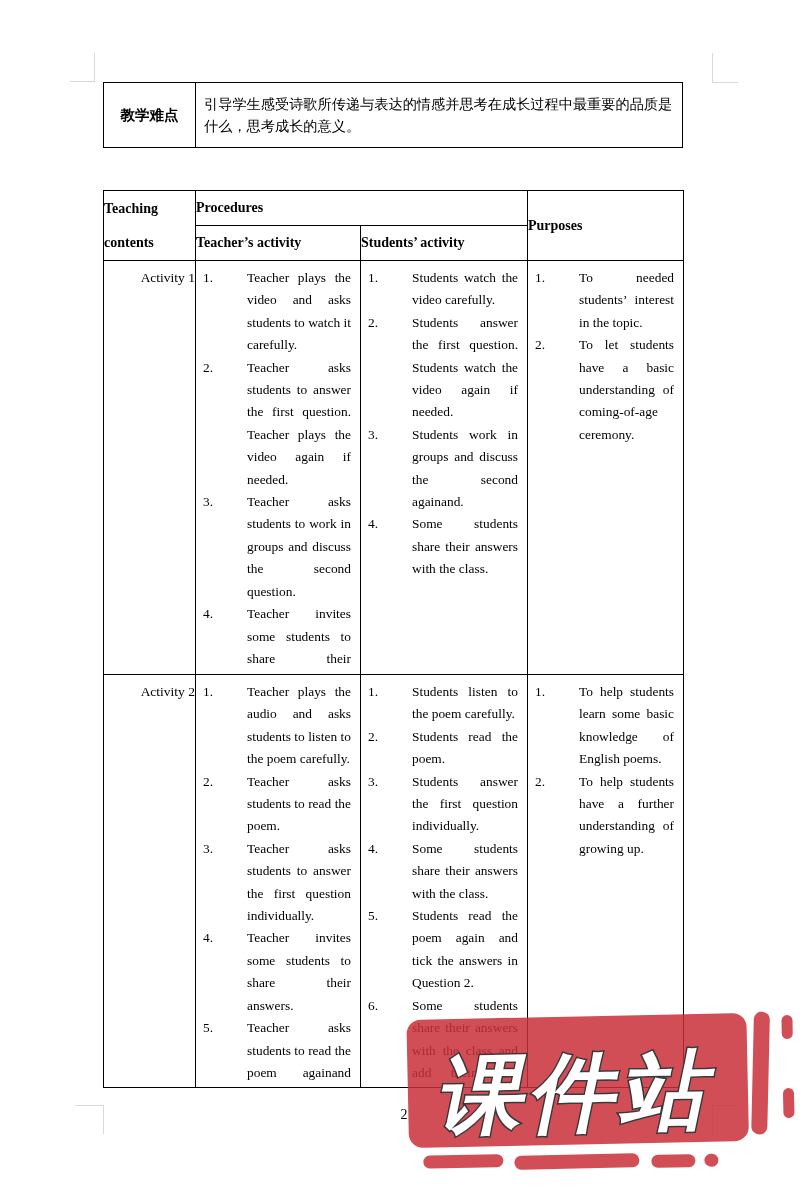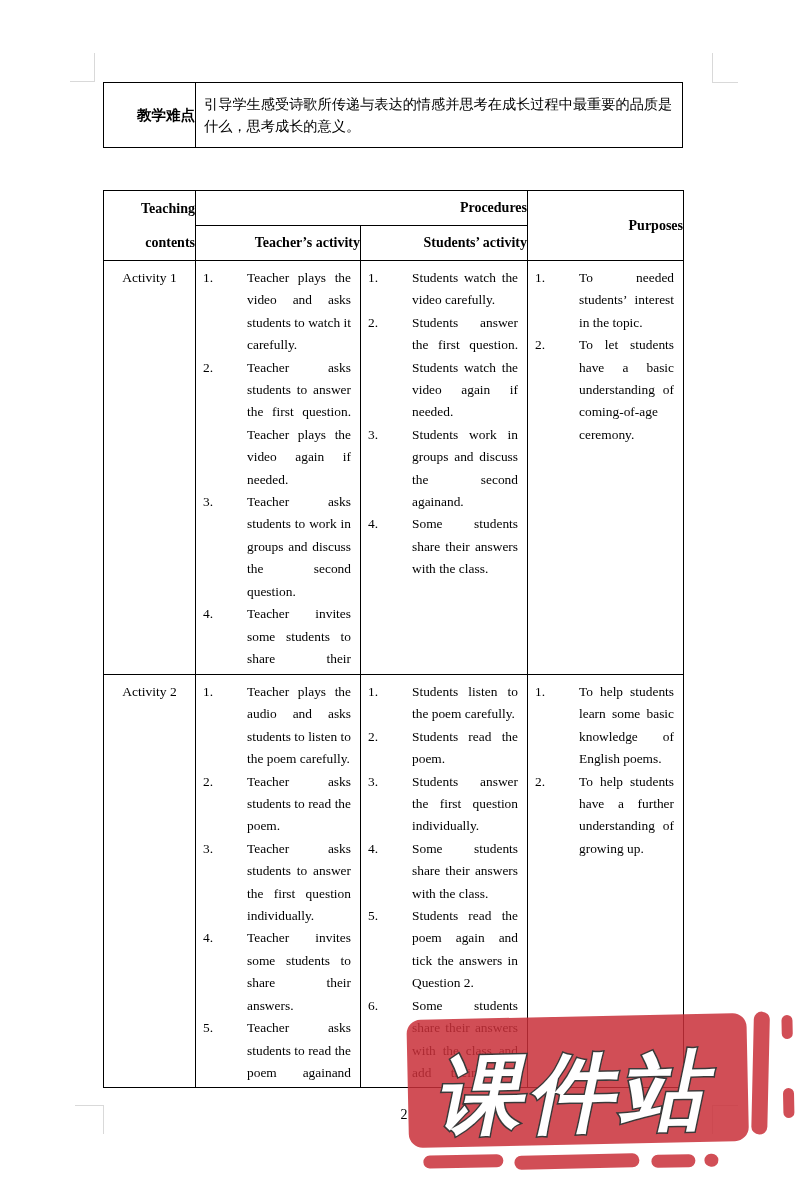--- a/index.html
+++ b/index.html
@@ -9,40 +9,40 @@
   .crop{position:absolute;border:0 solid #d9d9d9;}
   .crop.tl{left:70px;top:53px;width:24px;height:28px;border-right-width:1px;border-bottom-width:1px;}
   .crop.tr{left:712px;top:53px;width:25px;height:29px;border-left-width:1px;border-bottom-width:1px;}
   .crop.bl{left:75px;top:1105px;width:28px;height:28px;border-top-width:1px;border-right-width:1px;}
   .crop.br{left:712px;top:1105px;width:25px;height:28px;border-top-width:1px;border-left-width:1px;}
 
   
   table{border-collapse:collapse;}
   td{border:1px solid #000;padding:0;}
   .info-table{position:absolute;left:103px;top:82px;width:580px;table-layout:fixed;}
-  .info-label{width:92px;text-align:right;vertical-align:middle;
+  .info-label{width:92px;text-align:center;vertical-align:middle;
               font-family:"Liberation Sans",sans-serif;font-weight:bold;font-size:14.5px;}
   .info-content{font-family:"Liberation Sans",sans-serif;font-size:14.2px;line-height:22px;
                 padding:10px 8px;vertical-align:middle;}
   .info-row-1{height:47px;}
   .info-row-2{height:32px;}
 
   
   .main-table{position:absolute;left:103px;top:190px;width:580px;table-layout:fixed;}
-  .hdr{font-weight:bold;font-size:14px;text-align:right;vertical-align:middle;}
+  .hdr{font-weight:bold;font-size:14px;text-align:left;vertical-align:middle;}
   .hdr-contents{line-height:34px;}
   .row-hdr1{height:35px;}
   .row-hdr2{height:35px;}
   .body-row-1{height:413px;}
   .body-row-2{height:412px;}
   .cell{vertical-align:top;}
   .clip{overflow:hidden;}
   .clip.h1{height:407px;}
   .clip.h2{height:406px;}
-  .activity-label{text-align:center;padding-top:9px;font-size:13.5px;}
+  .activity-label{text-align:right;padding-top:9px;font-size:13.5px;}
   .nlist{padding-top:6px;font-size:13.4px;line-height:22.4px;}
   .li{display:flex;}
   .li .num{flex:0 0 27px;padding-left:7px;box-sizing:border-box;}
   .li .txt{flex:1;padding-right:9px;text-align:justify;margin-left:24px;}
 
   .page-number{position:absolute;left:394px;top:1107px;width:20px;text-align:center;
                font-size:14px;}
 
   
   .stamp{position:absolute;left:398px;top:1006px;width:402px;height:178px;

